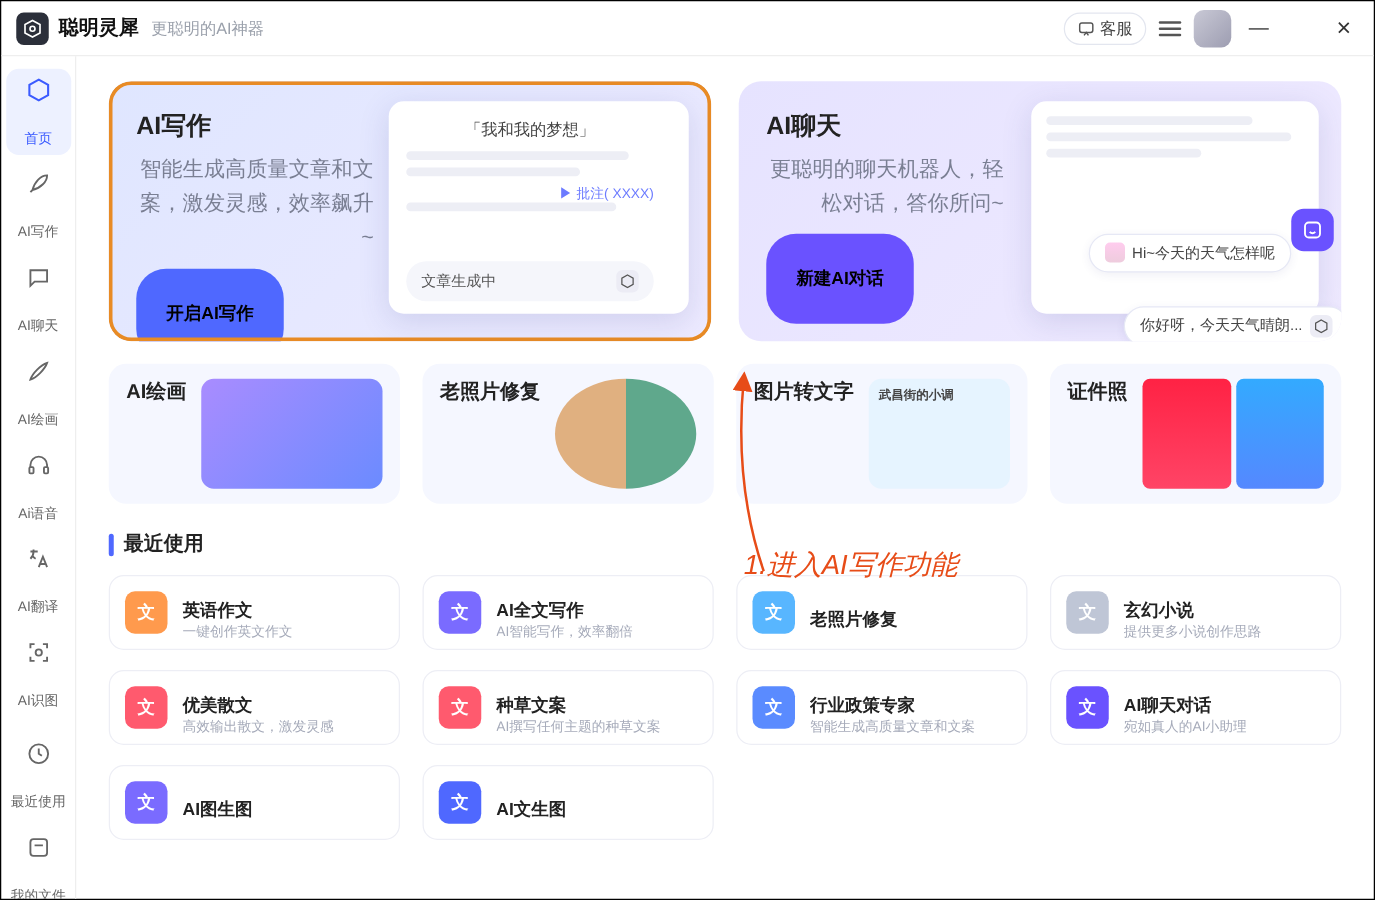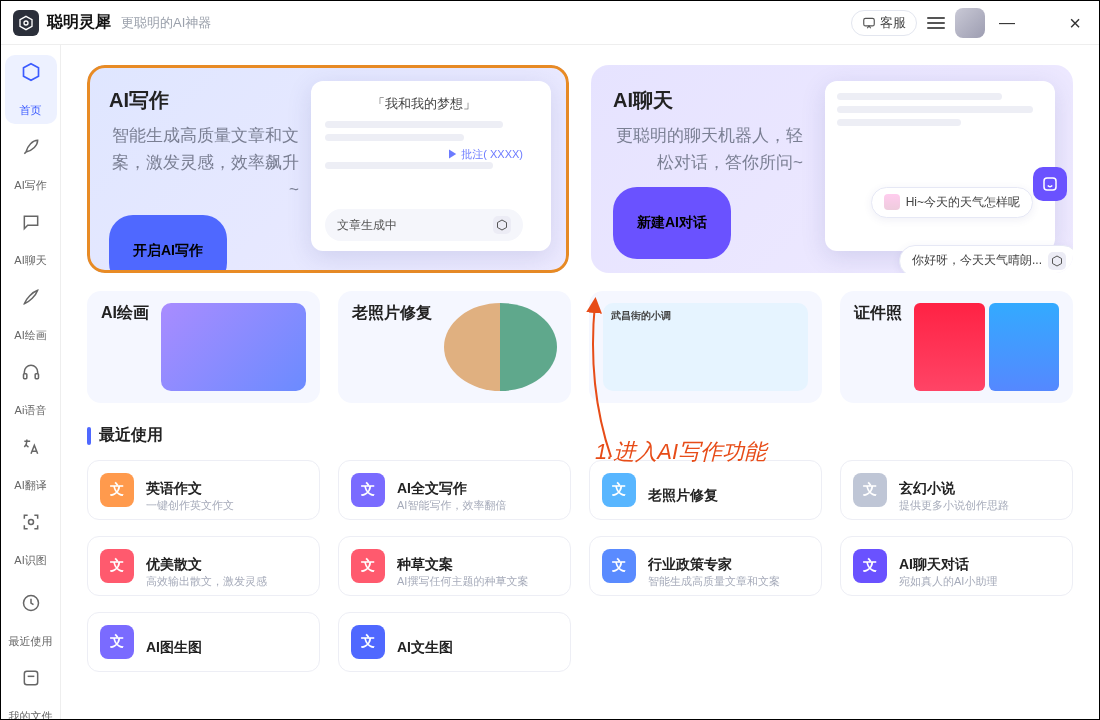--- a/index.html
+++ b/index.html
@@ -251,20 +251,23 @@
           </div>
         <div class="thumb purple"></div>
       </div>
       <div class="fcard">
         <div>
             <div class="ft">老照片修复</div>
           </div>
         <div class="thumb sep"></div>
       </div>
       <div class="fcard">
+        <div>
+            <div class="ft">图片转文字</div>
+          </div>
         <div class="thumb doc" data-t="武昌街的小调"></div>
       </div>
       <div class="fcard">
         <div>
             <div class="ft">证件照</div>
           </div>
         <div class="thumb idrow">
             <div class="id1"></div>
             <div class="id2"></div>
           </div>

